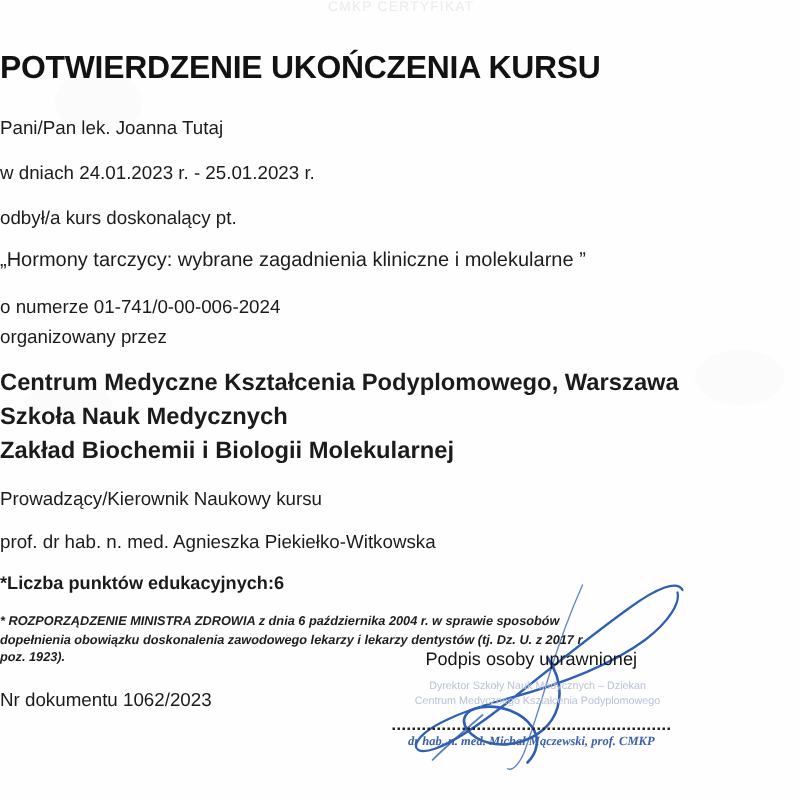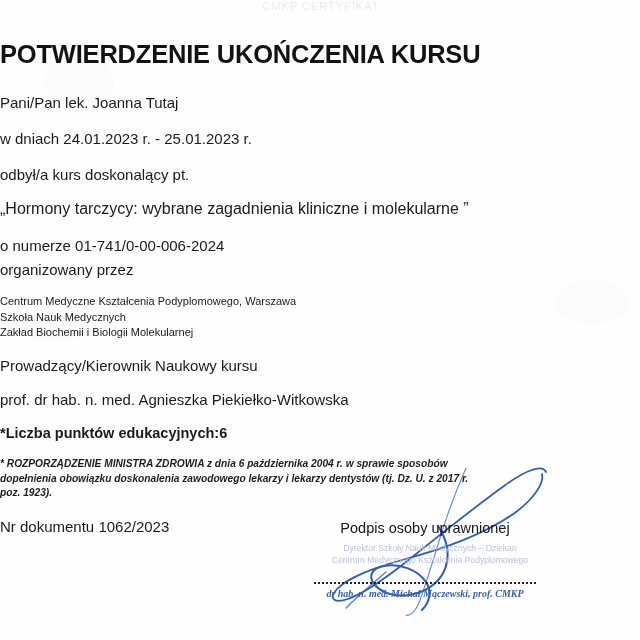--- a/index.html
+++ b/index.html
@@ -60,21 +60,21 @@
     color: #1b1b1b;
     white-space: nowrap;
   }
   .recipient { margin-top: 25px; }
   .dates { margin-top: 19px; }
   .attended { margin-top: 19px; }
   .course-title { margin-top: 17px; font-size: 16px; }
   .course-number { margin-top: 19px; }
   .organized-by { margin-top: 7px; }
   .org-block { margin-top: 16px; line-height: 1.42; }
-  .org-block div { font-size: 11px; white-space: nowrap; }
+  .org-block div { font-size: 19px; white-space: nowrap; font-weight: bold; }
   .leader-label { margin-top: 16px; }
   .leader-name { margin-top: 17px; }
   .points { margin-top: 17px; font-weight: bold; font-size: 14.5px; }
 
   .footnote {
     margin-top: 16px;
     font-size: 10.2px;
     font-style: italic;
     font-weight: bold;
     line-height: 1.45;

